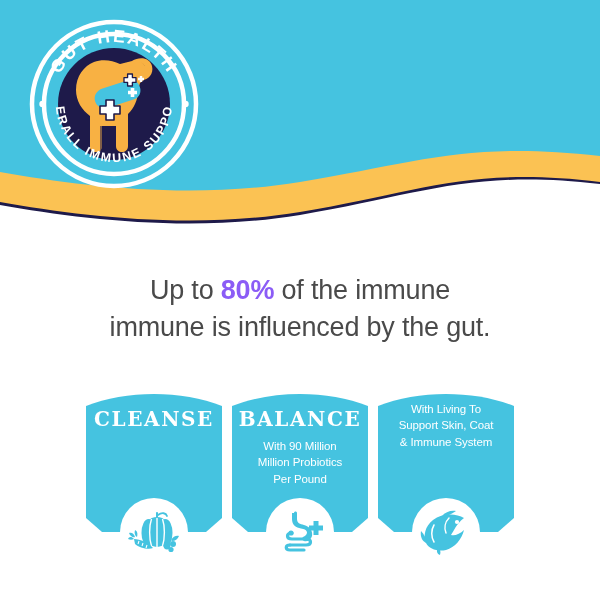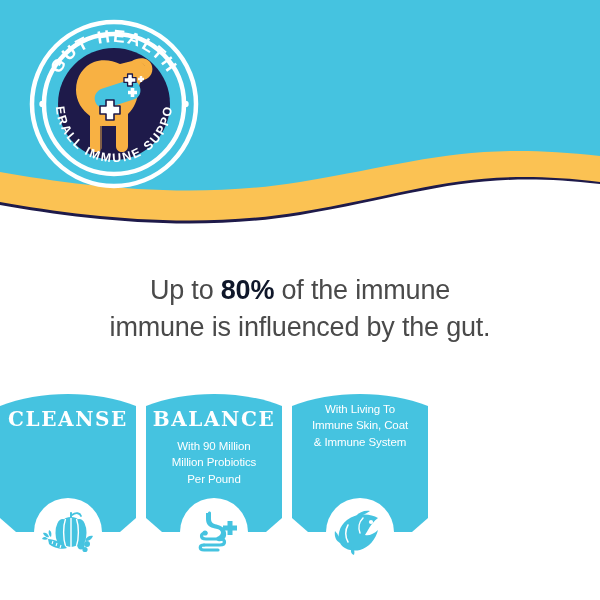--- a/index.html
+++ b/index.html
@@ -71,32 +71,32 @@
     width: 500px;
     text-align: center;
     color: #4a4a4a;
     font-size: 27px;
     line-height: 1.36;
     letter-spacing: -0.2px;
   }
   .subhead-line { display: block; }
   .subhead b {
     font-weight: bold;
-    color: #0f172a;
+    color: #8b5cf6;
   }
 
   
   .cards {
     position: absolute;
     left: 0;
     top: 392px;
     width: 600px;
     height: 185px;
     display: flex;
-    justify-content: flex-start;
+    justify-content: center;
     align-items: flex-start;
     gap: 10px;
   }
   .card {
     position: relative;
     width: 136px;
     height: 185px;
   }
   .card-shape {
     position: absolute;
@@ -304,21 +304,21 @@
       </div>
     </div>
 
     <div class="card">
       <svg class="card-shape" width="136" height="150" viewBox="0 0 136 150">
         <path d="M0,14 C40,-2 96,-2 136,14 L136,126 L120,140 L16,140 L0,126 Z" fill="#45c3e0"></path>
       </svg>
       <div class="card-body">
         <div class="card-desc">
           <span>With Living To</span><br>
-          <span>Immune Skin, Coat</span><br>
+          <span>Support Skin, Coat</span><br>
           <span>&amp; Immune System</span>
         </div>
       </div>
       <div class="card-icon">
         <svg width="52" height="46" viewBox="0 0 52 46">
           <g fill="#45c3e0">
 
             <path d="M44,9 C36,4 22,4 13,11 C5,17 3,27 6,34 C9,40 18,43 26,41
                      C35,38.5 42,30 44,21 C40,25 35,27 31,26 C34,22 36,15 44,9 Z"></path>
 

